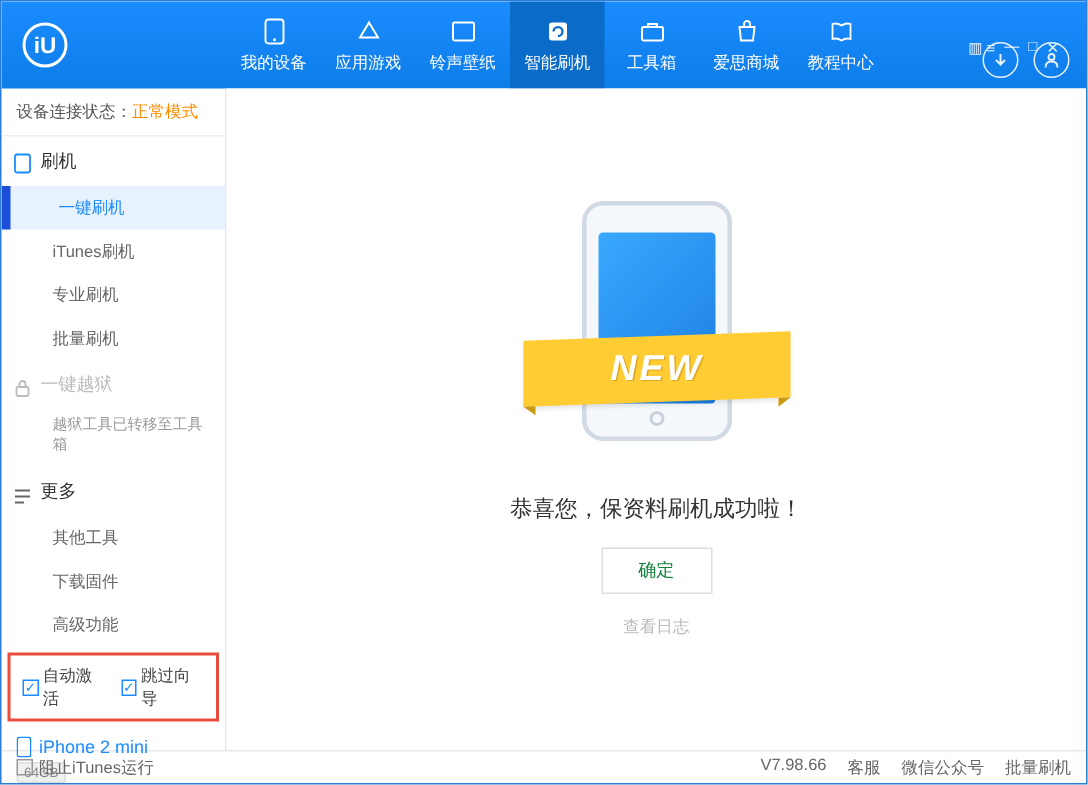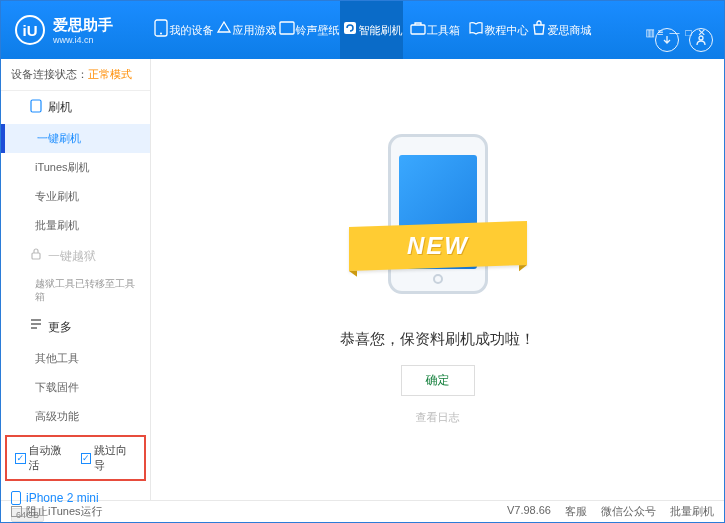--- a/index.html
+++ b/index.html
@@ -5,40 +5,40 @@
     * { margin: 0; padding: 0; box-sizing: border-box; font-family: "Microsoft YaHei", Arial, sans-serif; }
     body { width: 725px; height: 523px; background: #fff; overflow: hidden; border: 1px solid #2b7cd8; }
     
     .header { height: 58px; background: linear-gradient(to bottom, #1a8cff, #0d7de8); display: flex; align-items: center; color: #fff; }
     .logo-area { display: flex; align-items: center; padding: 0 14px; width: 150px; }
     .logo-circle { width: 30px; height: 30px; border: 2px solid #fff; border-radius: 50%; display: flex; align-items: center; justify-content: center; font-weight: bold; font-size: 15px; margin-right: 8px; }
     .app-name { font-size: 15px; font-weight: bold; }
     .app-url { font-size: 9px; opacity: 0.85; }
     
     .nav { display: flex; height: 100%; flex: 1; }
-    .nav-item { width: 63px; display: flex; flex-direction: row; align-items: center; justify-content: center; cursor: pointer; font-size: 11px; }
+    .nav-item { width: 63px; display: flex; flex-direction: column; align-items: center; justify-content: center; cursor: pointer; font-size: 11px; }
     .nav-item.active { background: #0a6bc8; }
     .nav-icon { width: 18px; height: 18px; margin-bottom: 4px; display: flex; align-items: center; justify-content: center; }
     
     .titlebar-btns { display: flex; align-items: flex-start; padding-top: 4px; padding-right: 6px; height: 100%; gap: 6px; font-size: 10px; }
     .tb-btn { cursor: pointer; opacity: 0.9; }
     
     .header-right { display: flex; align-items: center; gap: 10px; padding-right: 12px; }
     .circ-btn { width: 24px; height: 24px; border: 1.5px solid #fff; border-radius: 50%; display: flex; align-items: center; justify-content: center; cursor: pointer; opacity: 0.9; }
     
     .body { display: flex; height: calc(100% - 58px - 22px); }
     
     .sidebar { width: 150px; border-right: 1px solid #e8e8e8; display: flex; flex-direction: column; font-size: 12px; }
     .conn-status { padding: 8px 10px; font-size: 11px; color: #555; border-bottom: 1px solid #eee; }
     .conn-mode { color: #ff8c00; }
     
-    .sb-section { padding: 8px 29px; color: #333; display: flex; align-items: flex-start; gap: 6px; cursor: pointer; }
+    .sb-section { padding: 8px 8px; color: #333; display: flex; align-items: flex-end; gap: 6px; cursor: pointer; }
     .sb-section svg { flex-shrink: 0; }
     .sb-item { padding: 7px 10px 7px 34px; color: #666; cursor: pointer; font-size: 11px; }
-    .sb-item.active { background: #e8f2ff; color: #1a8cff; border-left: 4px solid #1d4ed8; padding-left: 32px; }
+    .sb-item.active { background: #e8f2ff; color: #1a8cff; border-left: 6px solid #1d4ed8; padding-left: 32px; }
     .sb-note { padding: 4px 10px 8px 34px; color: #999; font-size: 10px; line-height: 1.3; }
     
     .sb-bottom { margin-top: auto; }
     .checkbox-row { border: 2px solid #e74c3c; margin: 4px; padding: 6px 8px; display: flex; gap: 10px; font-size: 11px; color: #444; }
     .chk { display: flex; align-items: center; gap: 3px; }
     .chk-box { width: 11px; height: 11px; border: 1px solid #1a8cff; display: inline-flex; align-items: center; justify-content: center; color: #1a8cff; font-size: 9px; }
     
     .device-info { padding: 6px 10px; }
     .device-name { color: #1a8cff; font-size: 12px; display: flex; align-items: center; gap: 5px; }
     .storage-badge { display: inline-block; background: #f0f0f0; border: 1px solid #ddd; color: #888; font-size: 9px; padding: 1px 4px; margin-top: 3px; border-radius: 2px; }
@@ -63,24 +63,20 @@
     .ft-chk-box { width: 11px; height: 11px; border: 1px solid #999; }
     .ft-right { margin-left: auto; display: flex; gap: 14px; }
     .ft-link { cursor: pointer; }
   </style>
 </head>
 <body>
 
 <div class="header">
   <div class="logo-area">
     <div class="logo-circle">iU</div>
-    <div>
-      <div class="app-name">爱思助手</div>
-      <div class="app-url">www.i4.cn</div>
-    </div>
   </div>
   <div class="nav">
     <div class="nav-item">
       <span class="nav-icon">
           <svg width="14" height="18" viewBox="0 0 14 18">
             <rect x="1" y="1" width="12" height="16" rx="2" fill="none" stroke="#fff" stroke-width="1.3"></rect>
             <circle cx="7" cy="14.5" r="1" fill="#fff"></circle>
           </svg>
         </span>
       <span>我的设备</span>
@@ -114,34 +110,34 @@
       <span class="nav-icon">
           <svg width="16" height="14" viewBox="0 0 16 14">
             <rect x="1" y="4" width="14" height="9" rx="1" fill="none" stroke="#fff" stroke-width="1.3"></rect>
             <path d="M5 4 V2 H11 V4" fill="none" stroke="#fff" stroke-width="1.3"></path>
           </svg>
         </span>
       <span>工具箱</span>
     </div>
     <div class="nav-item">
       <span class="nav-icon">
-          <svg width="16" height="14" viewBox="0 0 16 14">
-            <path d="M2 2 Q5 1 8 3 Q11 1 14 2 V12 Q11 11 8 13 Q5 11 2 12 Z" fill="none" stroke="#fff" stroke-width="1.2"></path>
-          </svg>
-        </span>
-      <span>教程中心</span>
-    </div>
-    <div class="nav-item">
-      <span class="nav-icon">
           <svg width="16" height="16" viewBox="0 0 16 16">
             <path d="M3 5 H13 L12 14 H4 Z" fill="none" stroke="#fff" stroke-width="1.3"></path>
             <path d="M6 5 V3 A2 2 0 0 1 10 3 V5" fill="none" stroke="#fff" stroke-width="1.3"></path>
           </svg>
         </span>
       <span>爱思商城</span>
+    </div>
+    <div class="nav-item">
+      <span class="nav-icon">
+          <svg width="16" height="14" viewBox="0 0 16 14">
+            <path d="M2 2 Q5 1 8 3 Q11 1 14 2 V12 Q11 11 8 13 Q5 11 2 12 Z" fill="none" stroke="#fff" stroke-width="1.2"></path>
+          </svg>
+        </span>
+      <span>教程中心</span>
     </div>
   </div>
   <div class="header-right">
     <div class="titlebar-btns">
       <span class="tb-btn">▥ ≡</span>
       <span class="tb-btn">—</span>
       <span class="tb-btn">□</span>
       <span class="tb-btn">✕</span>
     </div>
   </div>

